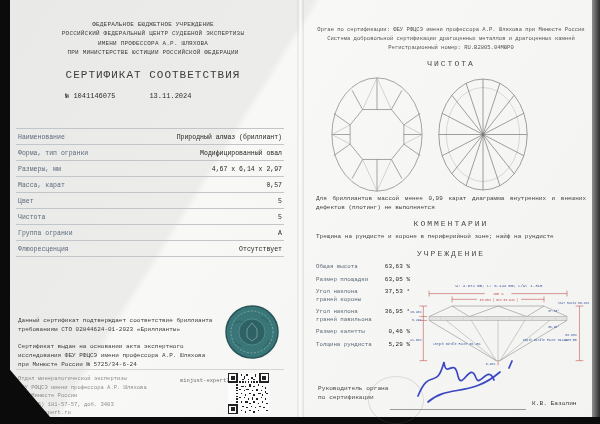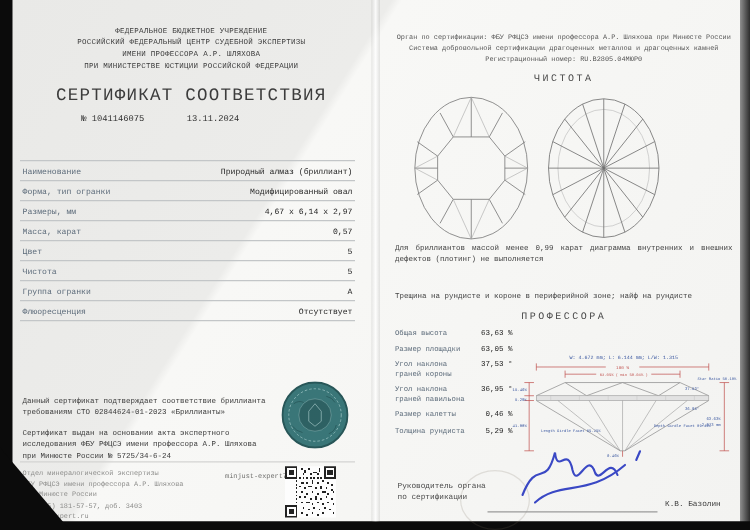--- a/index.html
+++ b/index.html
@@ -26,21 +26,21 @@
     background:linear-gradient(to right,rgba(0,0,0,.07),rgba(255,255,255,.75) 50%,rgba(0,0,0,.09));
   }
   .page{position:absolute;top:0;height:100%;font-family:Liberation Mono, monospace;}
   .page-left{left:0;width:287px;}
   .page-right{left:300px;width:282px;}
   .abs{position:absolute;}
   .center{text-align:center;}
 
   
   .org-block{top:20px;left:12px;width:262px;font-size:6px;line-height:1.55;color:#3e3e3e;letter-spacing:.2px;}
-  .cert-title{top:69px;left:12px;width:262px;font-size:14px;letter-spacing:1px;color:#3c3c3c;}
+  .cert-title{top:69px;left:12px;width:262px;font-size:11px;letter-spacing:1px;color:#3c3c3c;}
   .num-row{top:92px;left:55px;display:flex;gap:34px;font-size:7px;color:#2e2e2e;}
   .cert-table{top:128px;left:6px;width:268px;border-top:1px solid #c3c6c8;}
   .cert-row{display:flex;justify-content:space-between;align-items:flex-end;
     padding:5px 2px 3px 2px;border-bottom:1px solid #c3c6c8;}
   .cert-row .lbl{font-size:6.5px;color:#5c6b7a;}
   .cert-row .val{font-size:6.5px;color:#1f1f1f;}
   .statements{top:316px;left:8px;width:200px;font-size:6px;line-height:1.55;color:#3d3d3d;}
   .statements p{margin:0 0 7px 0;}
   .seal{top:305px;left:215px;width:54px;height:54px;opacity:.92;}
   .footer-rule{top:369px;left:6px;width:268px;border-top:1px solid #d4d4d2;}
@@ -212,23 +212,24 @@
       <div class="abs oval oval-pav">
         <svg viewBox="0 0 100 124" width="94" height="125" fill="none" stroke="#6f6f6f" stroke-width=".7">
           <ellipse cx="50" cy="62" rx="47" ry="59"></ellipse>
           <ellipse cx="50" cy="62" rx="39" ry="50" stroke="#b5b5b5" stroke-width=".5"></ellipse>
           <path d="M50,62 97,62 M50,62 93.4,84.6 M50,62 83.2,103.7 M50,62 68,116.5 M50,62 50,121 M50,62 32,116.5 M50,62 16.8,103.7 M50,62 6.6,84.6 M50,62 3,62 M50,62 6.6,39.4 M50,62 16.8,20.3 M50,62 32,7.5 M50,62 50,3 M50,62 68,7.5 M50,62 83.2,20.3 M50,62 93.4,39.4"></path>
         </svg>
       </div>
 
       <div class="abs plot-note">Для бриллиантов массой менее 0,99 карат диаграмма внутренних и внешних дефектов (плотинг) не выполняется</div>
 
+      <div class="abs sec-title t-comments center">КОММЕНТАРИИ</div>
       <div class="abs comment-text">Трещина на рундисте и короне в периферийной зоне; найф на рундисте</div>
 
-      <div class="abs sec-title t-props center">ПРОФЕССОРА</div>
+      <div class="abs sec-title t-props center">УЧРЕЖДЕНИЕ</div>
 
       <div class="abs prop-list">
         <div class="prop-row">
           <span class="lbl">Общая высота</span>
           <span class="val">63,63 %</span>
         </div>
         <div class="prop-row">
           <span class="lbl">Размер площадки</span>
           <span class="val">63,05 %</span>
         </div>

